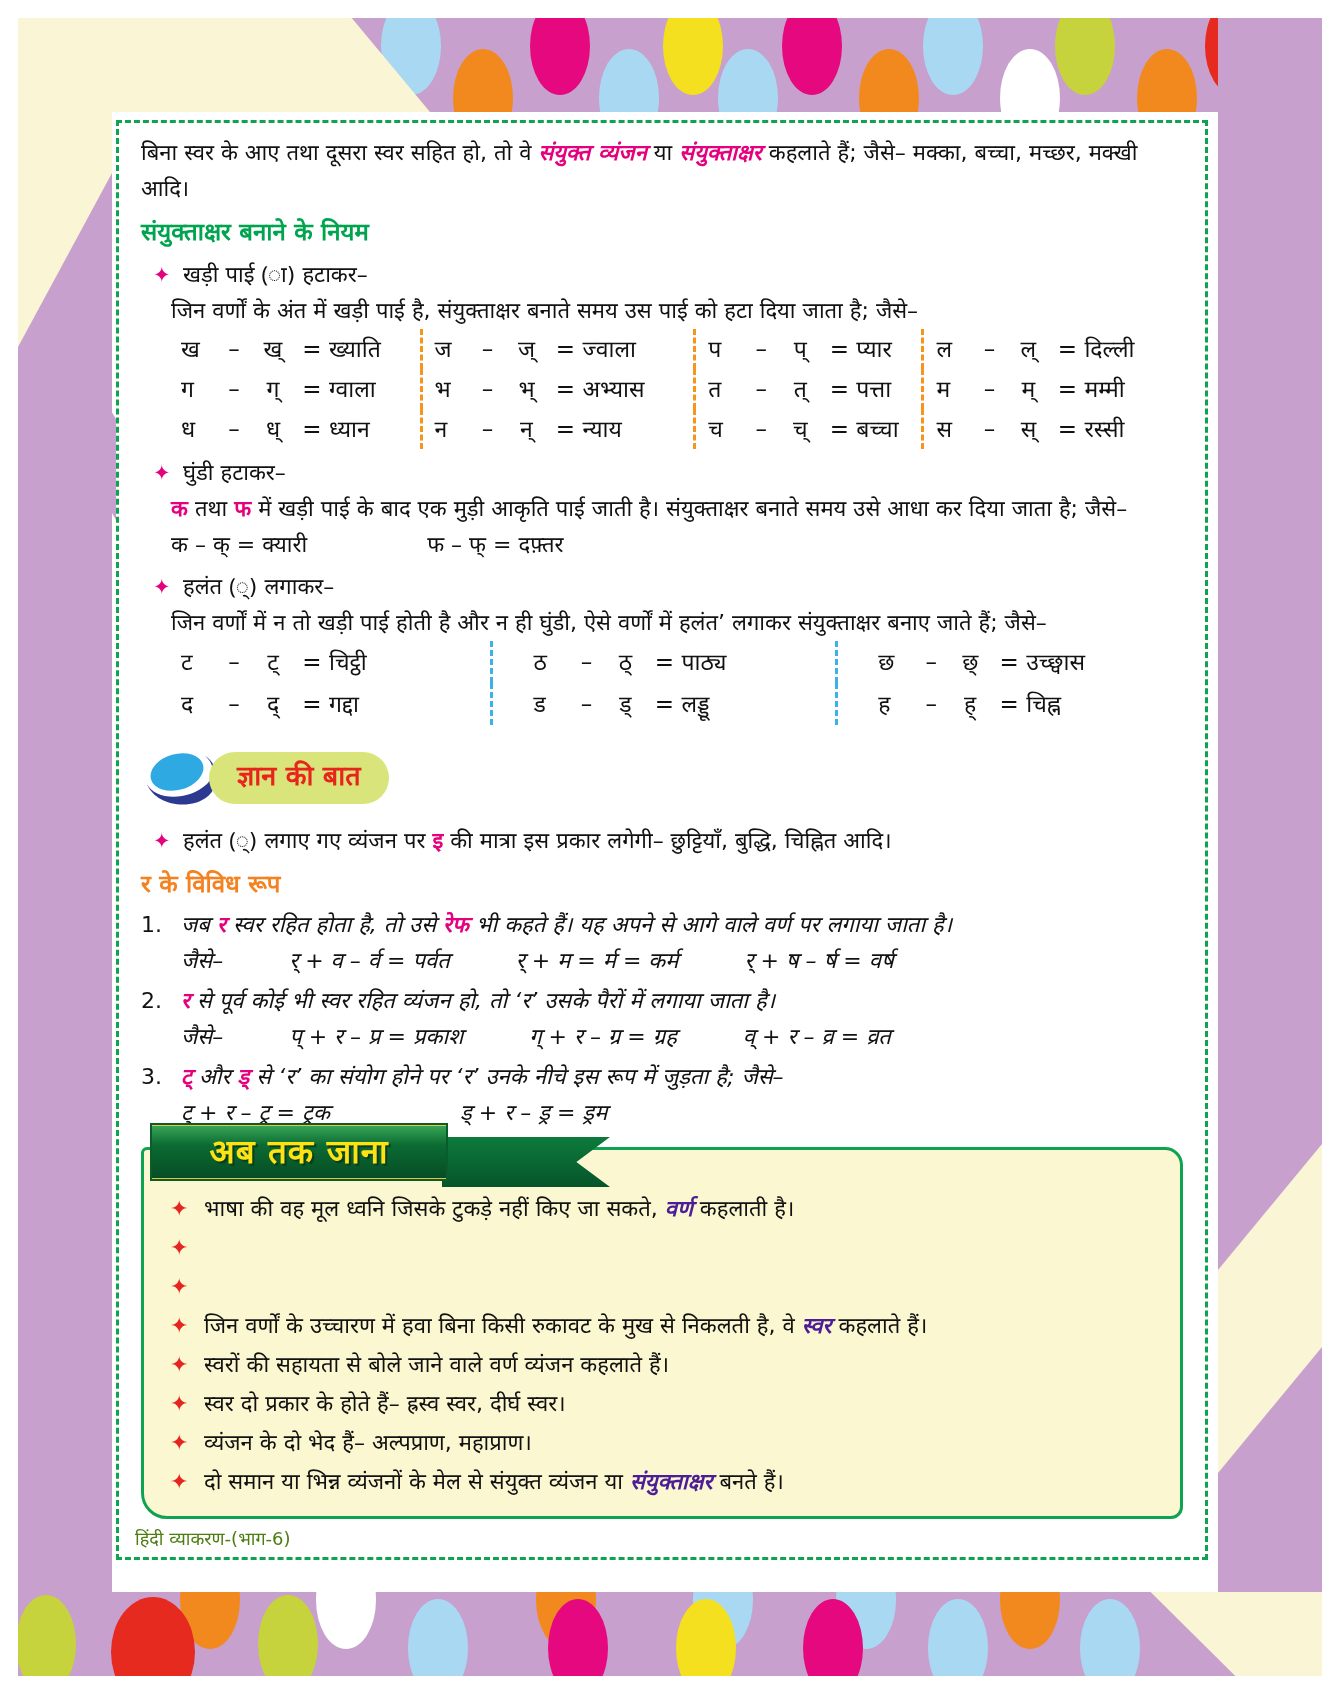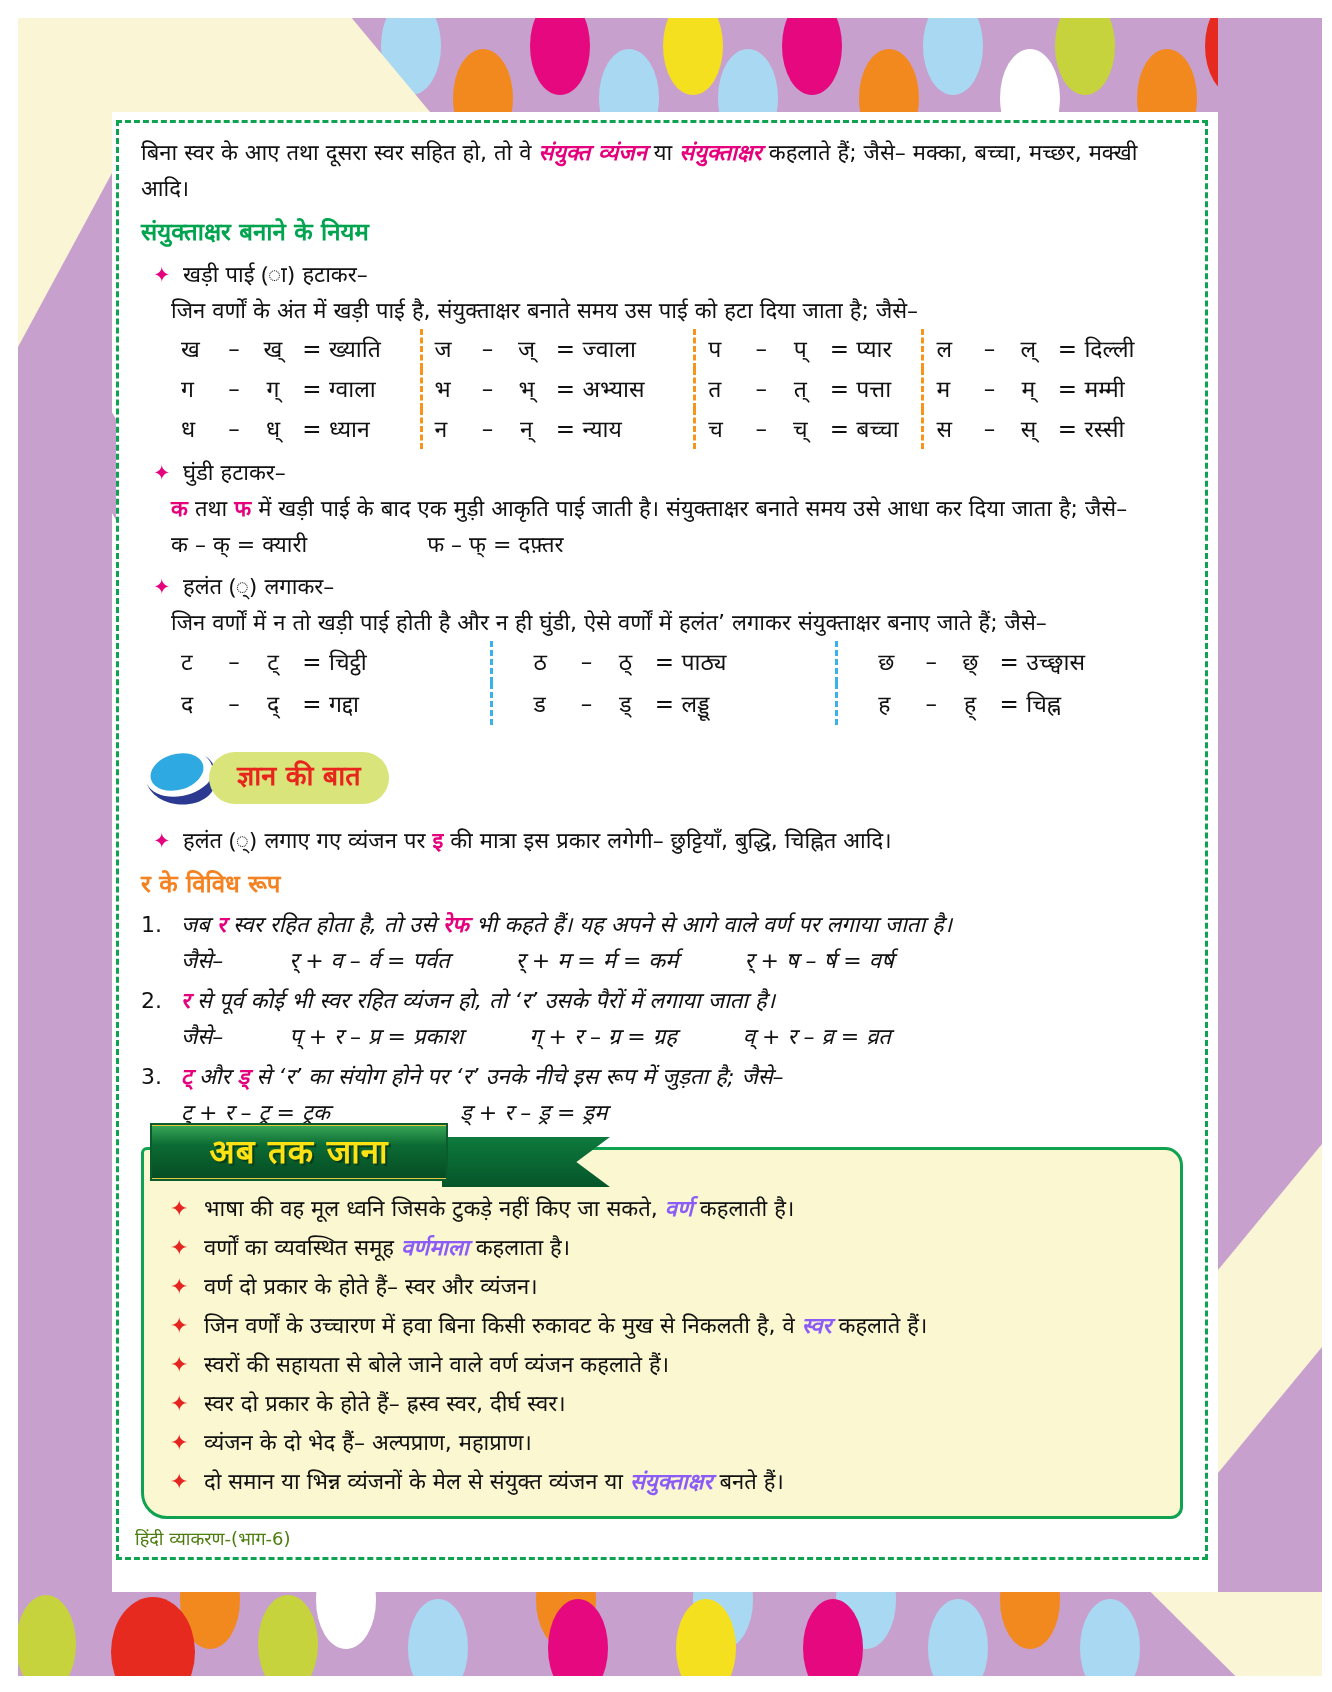--- a/index.html
+++ b/index.html
@@ -19,21 +19,21 @@
   .cream-r{left:1218px;top:1130px;width:104px;height:350px;clip-path:polygon(0 40%,100% 4%,100% 62%,0 98%);z-index:2;}
   .cream-br{left:1125px;top:1592px;width:197px;height:84px;clip-path:polygon(13% 0,100% 0,100% 100%,56% 100%);z-index:2;}
   .purple-wedge{position:absolute;left:104px;top:388px;width:34px;height:180px;background:#c7a0cd;clip-path:polygon(0 6%,100% 38%,100% 94%,0 62%);}
 
   
   .card{position:absolute;left:116px;top:120px;width:1092px;height:1440px;background:#ffffff;
         border:3px dashed #0fa351;z-index:5;box-sizing:border-box;padding:12px 22px;
         font-size:22px;line-height:36px;color:#111;}
   .line{margin:0;}
   .hl{color:#e5007d;font-style:italic;font-weight:bold;}
-  .hli{color:#8b5cf6;font-style:italic;font-weight:bold;}
+  .hli{color:#4c1d95;font-style:italic;font-weight:bold;}
   .m{color:#e5007d;font-weight:bold;}
   .h-green{color:#00a44f;font-weight:bold;font-size:24px;margin:6px 0 2px;line-height:38px;}
   .h-orange{color:#f58220;font-weight:bold;font-size:24px;margin:6px 0 2px;line-height:38px;}
 
   .brow{display:flex;align-items:flex-start;margin:6px 0 0;padding-left:12px;}
   .bdiamond{color:#e5007d;width:30px;flex:none;font-size:21px;}
   .btitle{font-weight:500;}
   .indent{margin-left:30px;}
 
   .tbl{margin:0 0 2px 28px;}
@@ -367,25 +367,23 @@
           <span class="tkb-text">अब तक जाना</span>
         </div>
       </div>
       <div class="tk-box">
           <div class="srow">
             <span class="sdiamond">✦</span>
             <span><span>भाषा की वह मूल ध्वनि जिसके टुकड़े नहीं किए जा सकते, </span><span class="hli">वर्ण</span><span> कहलाती है।</span></span>
           </div>
           <div class="srow">
             <span class="sdiamond">✦</span>
-            <span><span>वर्णों का व्यवस्थित समूह </span><span class="hli">वर्णमाला</span><span> कहलाता है।</span></span>
-          </div>
-          <div class="srow">
-            <span class="sdiamond">✦</span>
-            <span><span>वर्ण दो प्रकार के होते हैं– स्वर और व्यंजन।</span><span class="hli"></span><span></span></span>
+          </div>
+          <div class="srow">
+            <span class="sdiamond">✦</span>
           </div>
           <div class="srow">
             <span class="sdiamond">✦</span>
             <span><span>जिन वर्णों के उच्चारण में हवा बिना किसी रुकावट के मुख से निकलती है, वे </span><span class="hli">स्वर</span><span> कहलाते हैं।</span></span>
           </div>
           <div class="srow">
             <span class="sdiamond">✦</span>
             <span><span>स्वरों की सहायता से बोले जाने वाले वर्ण व्यंजन कहलाते हैं।</span><span class="hli"></span><span></span></span>
           </div>
           <div class="srow">

